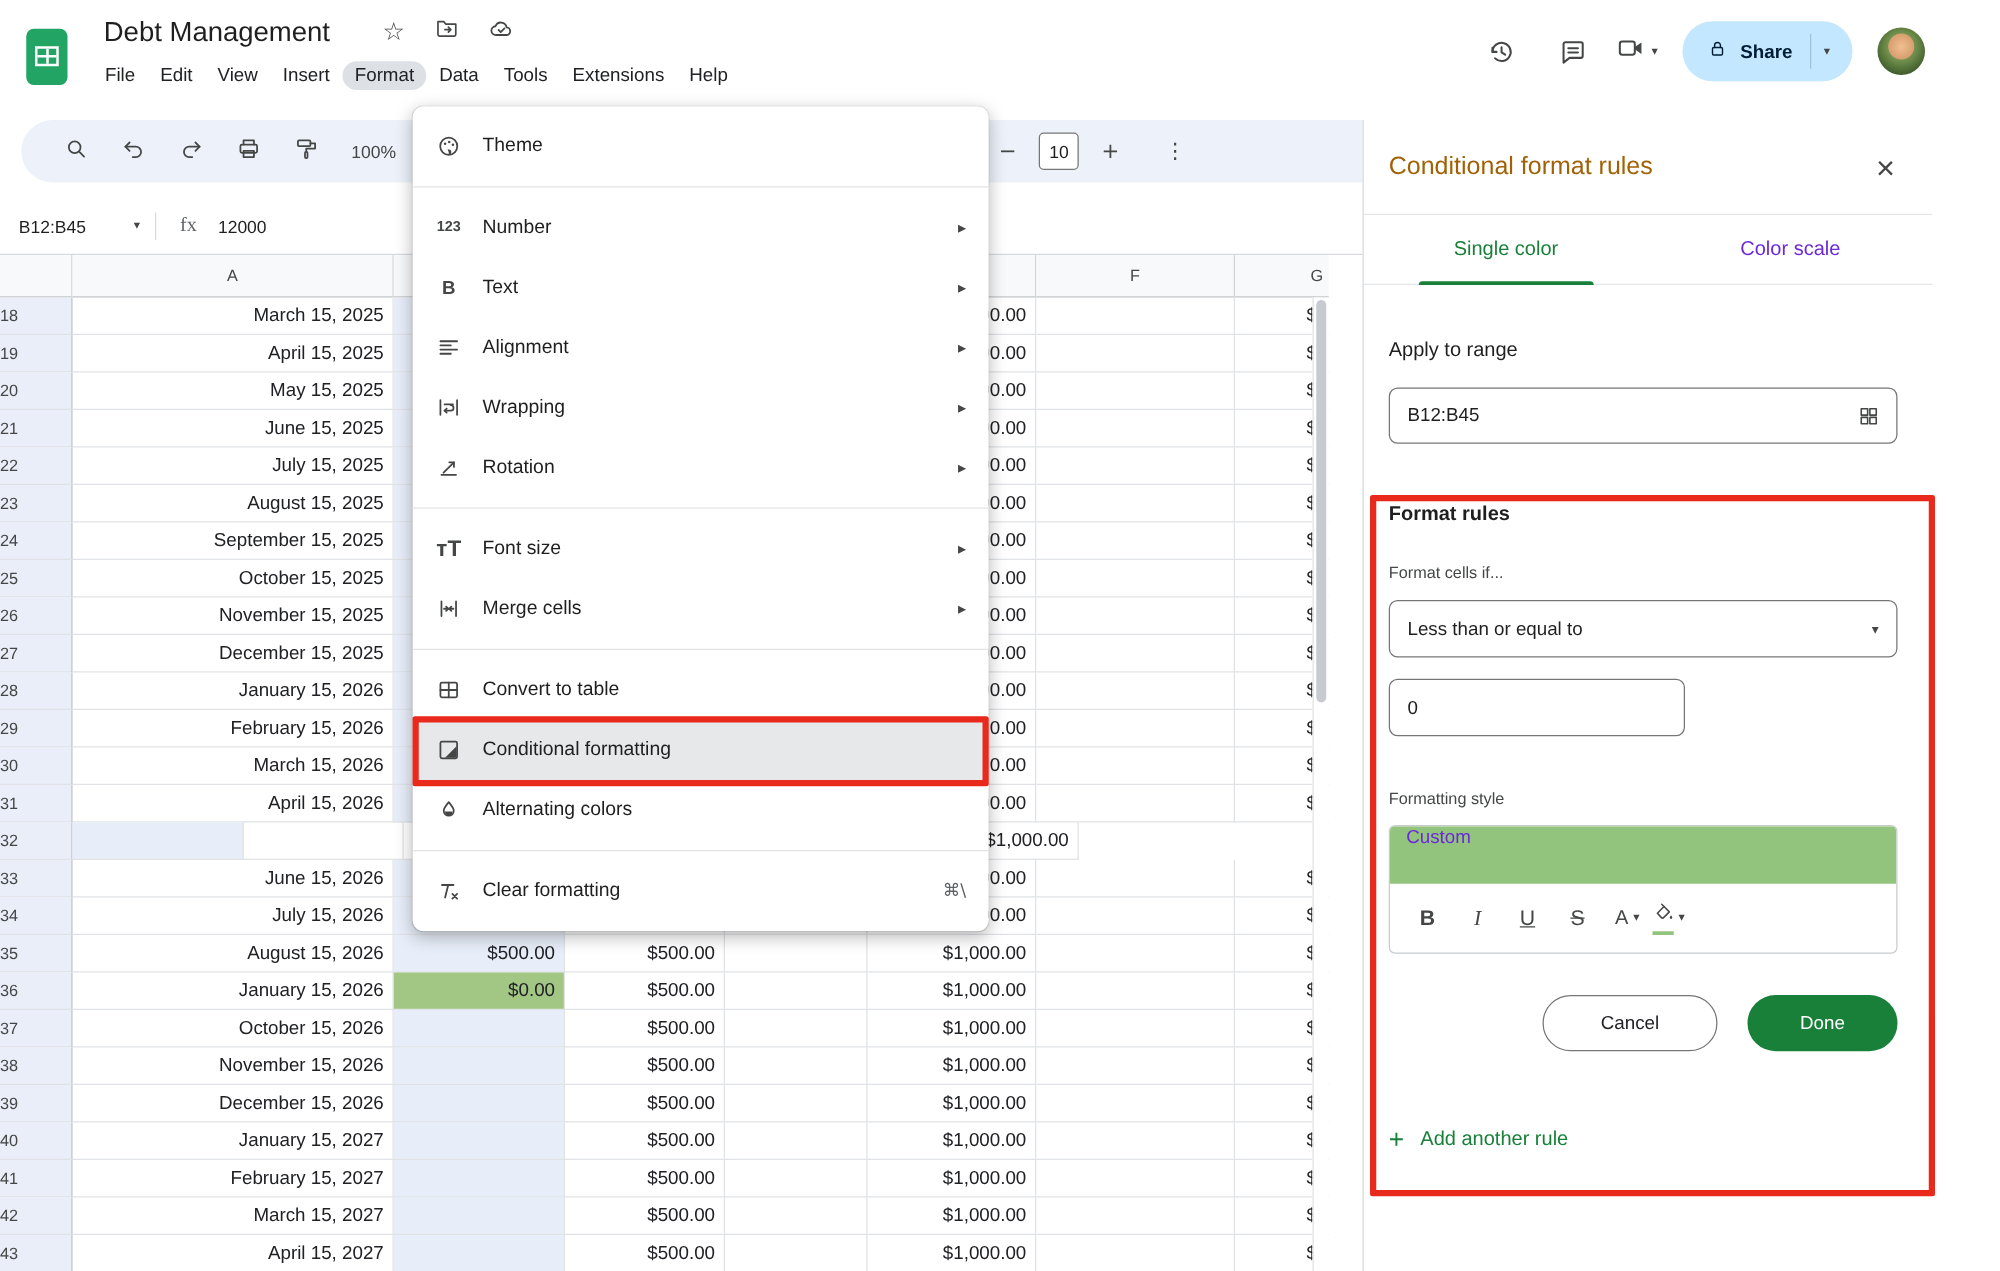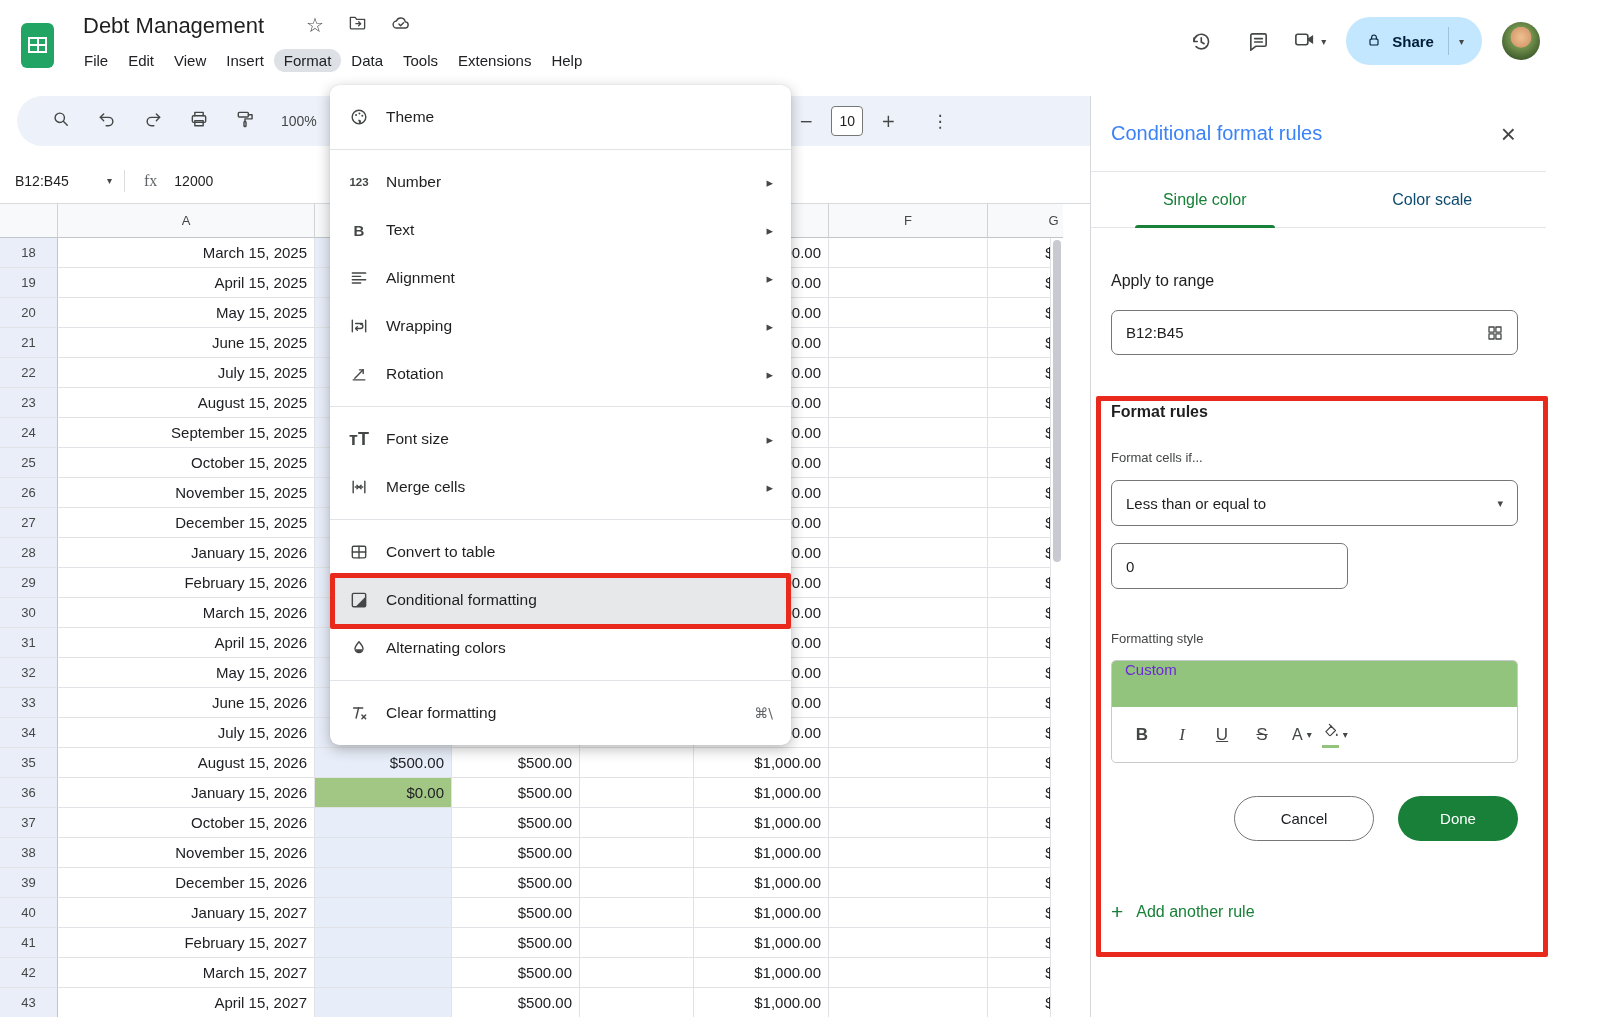--- a/index.html
+++ b/index.html
@@ -47,35 +47,35 @@
   .nb-caret{font-size:10px;color:#444746;font-family:"DejaVu Sans",sans-serif}
   .fb-div{width:1px;height:22px;background:#dadce0;margin:0 2px}
   .fx{font-family:"Liberation Serif",serif;color:#5f6368;font-size:16px;margin:0 17px}
   .fb-value{font-size:14px;color:#1f1f1f}
 
   
   .sheet{position:absolute;left:0;top:204px;width:1063px;height:813px;overflow:hidden;background:#fff}
   .col-headers{display:flex;height:34px}
   .ch{flex:none;background:#f8f9fa;border-right:1px solid #d0d3d6;border-bottom:1px solid #c3c6c9;font-size:13px;color:#444746;text-align:center;line-height:33px;cursor:pointer}
   .grid-row{display:flex;height:30px}
-  .gut{flex:none;background:#e9eef8;border-right:1px solid #c3c6c9;border-bottom:1px solid #e0e2e5;font-size:13px;color:#444746;text-align:center;line-height:30px;cursor:pointer}
+  .gut{flex:none;background:#e9eef8;border-right:1px solid #c3c6c9;border-bottom:1px solid #e0e2e5;font-size:13px;color:#444746;text-align:left;line-height:30px;cursor:pointer}
   .cell{flex:none;border-right:1px solid #e0e2e5;border-bottom:1px solid #e0e2e5;font-size:15px;color:#202124;text-align:right;padding-right:7px;line-height:29px;white-space:nowrap;overflow:hidden;cursor:cell}
   .w-gut{width:58px}.w-a{width:257px}.w-b{width:137px}.w-c{width:128px}.w-d{width:114px}.w-e{width:135px}.w-f{width:159px}.w-g{width:132px}
   .cell.sel{background:var(--sel-blue,#e8eef9)}
   .cell.green{background:var(--cell-green,#a2c785)}
   .vscroll{position:absolute;top:34px;right:0;bottom:0;width:13px;background:#fff;border-left:1px solid #e0e2e5}
   .vthumb{position:absolute;left:2px;top:2px;width:8px;height:322px;border-radius:4px;background:#c7cbd1}
 
   
   .panel{position:absolute;left:1090px;top:96px;width:510px;height:921px;border-left:1px solid #d5d7da;background:#fff}
   .panel-head{width:455px;height:76px;display:flex;align-items:center;justify-content:space-between;padding:0 30px 0 20px;border-bottom:1px solid #e5e7e9}
-  .panel-title{font-size:20px;color:#3b82f6}
+  .panel-title{font-size:20px;color:#a16207}
   .panel-close{font-size:26px;color:#444746;cursor:pointer;line-height:1}
   .tabs{width:455px;display:flex;height:56px;border-bottom:1px solid #e3e5e8}
-  .tab{flex:1;display:flex;align-items:center;justify-content:center;position:relative;font-size:16px;color:#0c4a6e;font-weight:500;cursor:pointer}
+  .tab{flex:1;display:flex;align-items:center;justify-content:center;position:relative;font-size:16px;color:#6d28d9;font-weight:500;cursor:pointer}
   .tab.active{color:var(--accent-green,#188038)}
   .tab-underline{position:absolute;bottom:-1px;left:50%;transform:translateX(-50%);width:140px;height:3px;border-radius:3px 3px 0 0;background:var(--accent-green,#188038)}
   .panel-body{width:407px;margin-left:20px}
   .apply-label{margin-top:44px;font-size:16px;font-weight:500}
   .range-box{margin-top:20px;height:45px;border:1px solid #747775;border-radius:7px;display:flex;align-items:center;justify-content:space-between;padding:0 13px 0 14px;font-size:15px;cursor:text}
   .grid-ic{color:#444746;display:flex;cursor:pointer}
   .fr-label{margin-top:48px;font-size:16px;font-weight:700}
   .fci-label{margin-top:29px;font-size:13px;color:#444746}
   .cond-select{margin-top:15px;height:46px;border:1px solid #747775;border-radius:7px;display:flex;align-items:center;justify-content:space-between;padding:0 14px;font-size:15px;cursor:pointer}
   .sel-caret{font-size:11px;color:#444746;font-family:"DejaVu Sans",sans-serif}
@@ -387,21 +387,20 @@
           <div class="cell w-a">April 15, 2026</div>
           <div class="cell w-b sel"></div>
           <div class="cell w-c"></div>
           <div class="cell w-d"></div>
           <div class="cell w-e">$1,000.00</div>
           <div class="cell w-f"></div>
           <div class="cell w-g">$1,000.00</div>
         </div>
         <div class="grid-row">
           <div class="gut w-gut">32</div>
-          <div class="cell w-a">May 15, 2026</div>
           <div class="cell w-b sel"></div>
           <div class="cell w-c"></div>
           <div class="cell w-d"></div>
           <div class="cell w-e">$1,000.00</div>
           <div class="cell w-f"></div>
           <div class="cell w-g">$1,000.00</div>
         </div>
         <div class="grid-row">
           <div class="gut w-gut">33</div>
           <div class="cell w-a">June 15, 2026</div>

